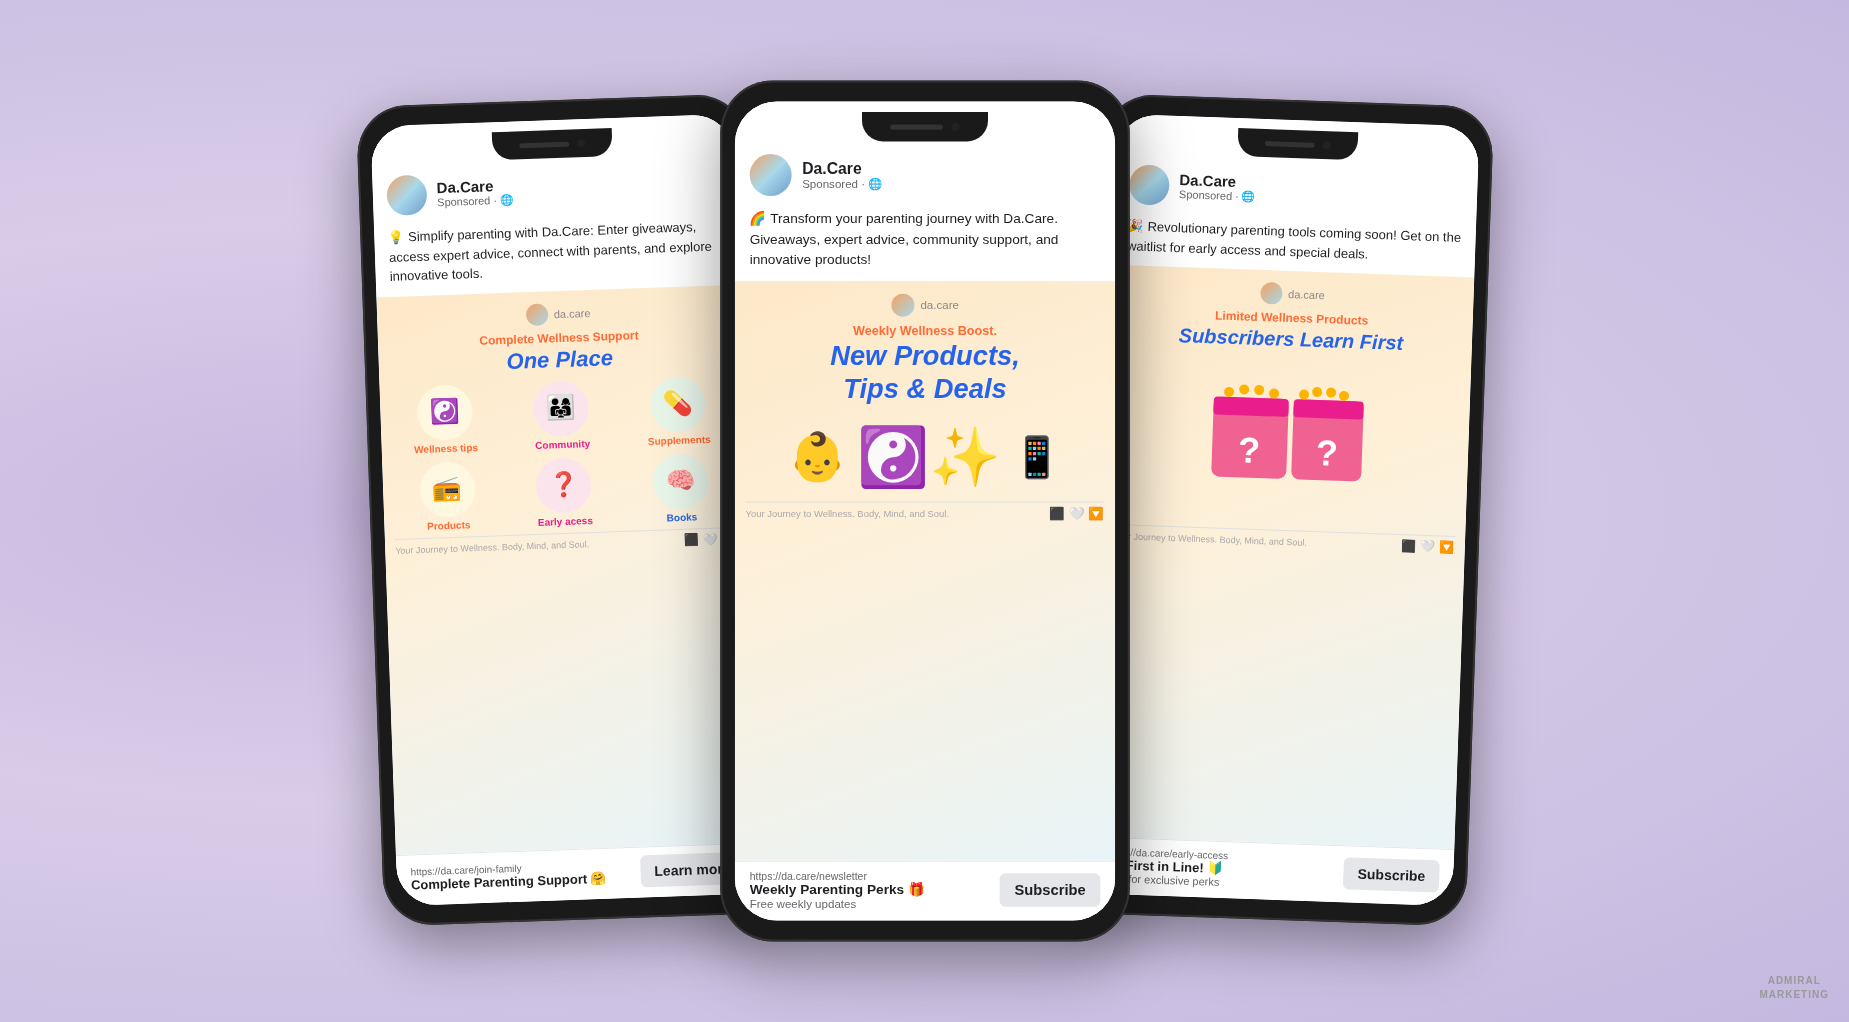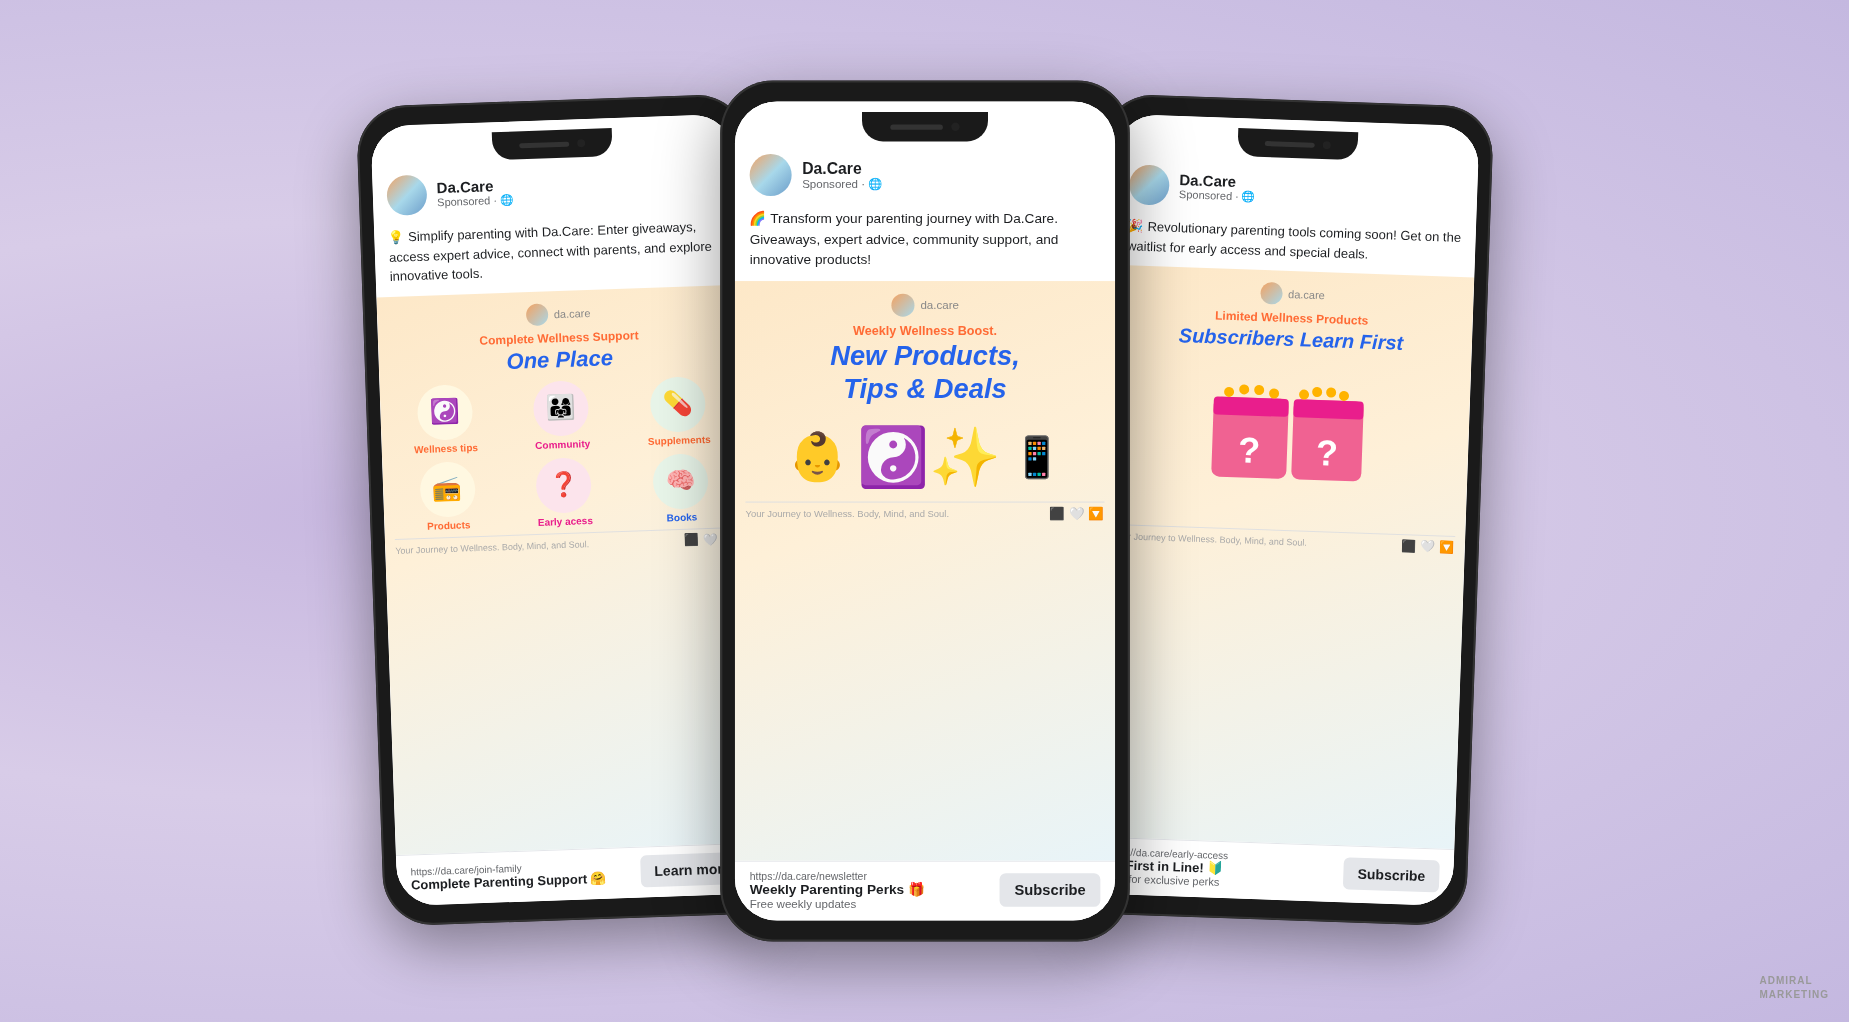--- a/index.html
+++ b/index.html
@@ -298,21 +298,21 @@
       margin: 10px 0;
       text-align: center;
     }
 
     
     .watermark {
       position: absolute;
       bottom: 20px;
       right: 20px;
       z-index: 20;
-      text-align: left;
+      text-align: center;
     }
     .watermark-text {
       font-size: 10px;
       font-weight: 700;
       color: #999;
       letter-spacing: 1px;
       text-transform: uppercase;
       line-height: 1.4;
     }
 

